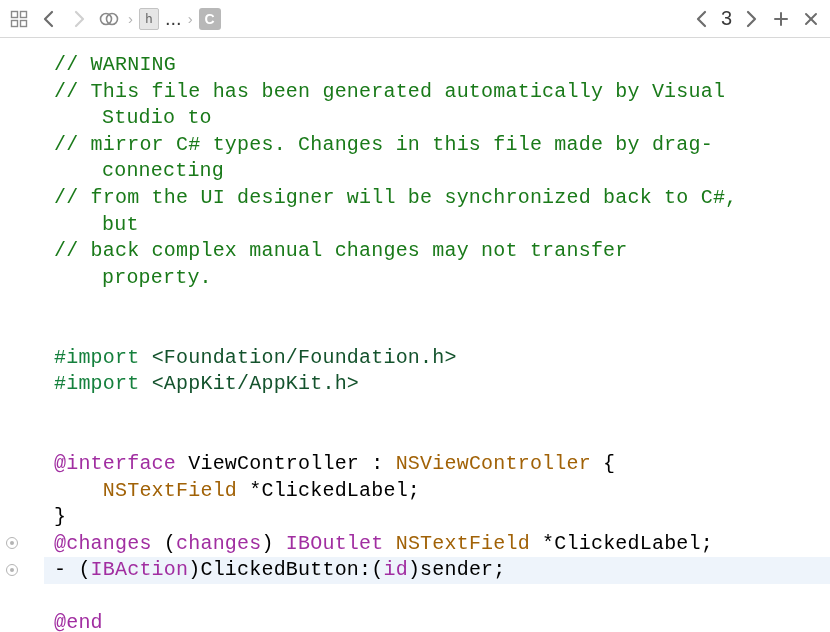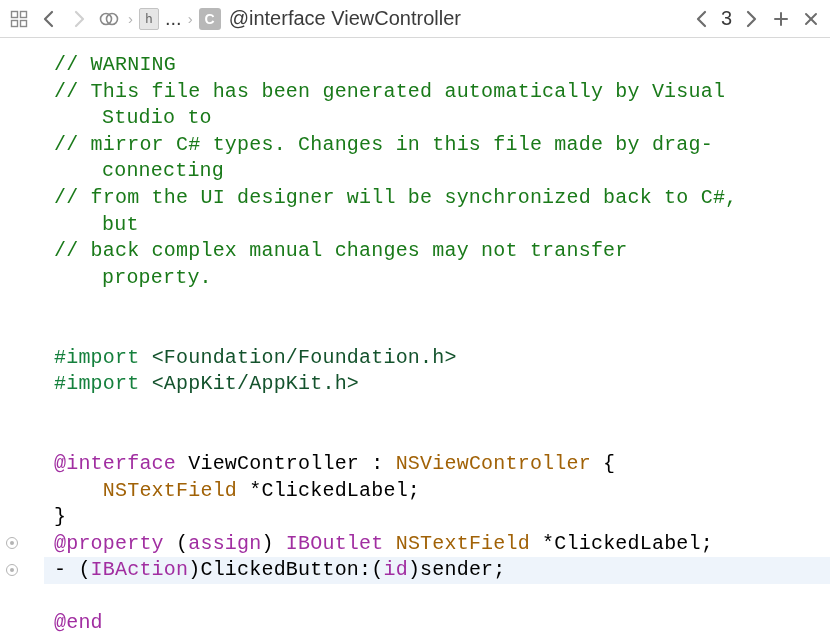--- a/index.html
+++ b/index.html
@@ -138,21 +138,20 @@
     <svg width="20" height="20" viewBox="0 0 20 20" stroke="#8a8a8a" stroke-width="1.6" fill="none">
       <circle cx="7" cy="10" r="5.5"></circle>
         <circle cx="13" cy="10" r="5.5"></circle>
     </svg>
   </span>
   <span class="sep">›</span>
   <span class="file-icon">h</span>
   <span class="crumb-text">...</span>
   <span class="sep">›</span>
   <span class="class-icon">C</span>
-  <span class="crumb-text">@interface ViewController</span>
   <span class="spacer"></span>
   <span class="btn">
     <svg width="14" height="18" viewBox="0 0 14 18" stroke="#6d6d6d" stroke-width="2.2" fill="none" stroke-linecap="round" stroke-linejoin="round">
       <polyline points="10,2 3,9 10,16"></polyline>
     </svg>
   </span>
   <span class="count">3</span>
   <span class="btn">
     <svg width="14" height="18" viewBox="0 0 14 18" stroke="#6d6d6d" stroke-width="2.2" fill="none" stroke-linecap="round" stroke-linejoin="round">
       <polyline points="4,2 11,9 4,16"></polyline>
@@ -189,17 +188,17 @@
 <span class="wrap-indent"></span><span class="c-comment">property.</span>
 
 
 <span class="c-pp">#import</span> <span class="c-header">&lt;Foundation/Foundation.h&gt;</span>
 <span class="c-pp">#import</span> <span class="c-header">&lt;AppKit/AppKit.h&gt;</span>
 
 
 <span class="c-kw">@interface</span> <span class="c-plain">ViewController</span><span class="c-plain"> : </span><span class="c-type">NSViewController</span><span class="c-plain"> {</span>
     <span class="c-type">NSTextField</span><span class="c-plain"> *ClickedLabel;</span>
 <span class="c-plain">}</span>
-<span class="c-kw">@property</span><span class="c-plain"> (</span><span class="c-kw">assign</span><span class="c-plain">) </span><span class="c-kw">IBOutlet</span> <span class="c-type">NSTextField</span><span class="c-plain"> *ClickedLabel;</span>
+<span class="c-kw">@changes</span><span class="c-plain"> (</span><span class="c-kw">changes</span><span class="c-plain">) </span><span class="c-kw">IBOutlet</span> <span class="c-type">NSTextField</span><span class="c-plain"> *ClickedLabel;</span>
 <span class="c-plain">- (</span><span class="c-kw">IBAction</span><span class="c-plain">)ClickedButton:(</span><span class="c-kw">id</span><span class="c-plain">)sender;</span>
 
 <span class="c-kw">@end</span></div>
 </div>
 
 </body></html>

